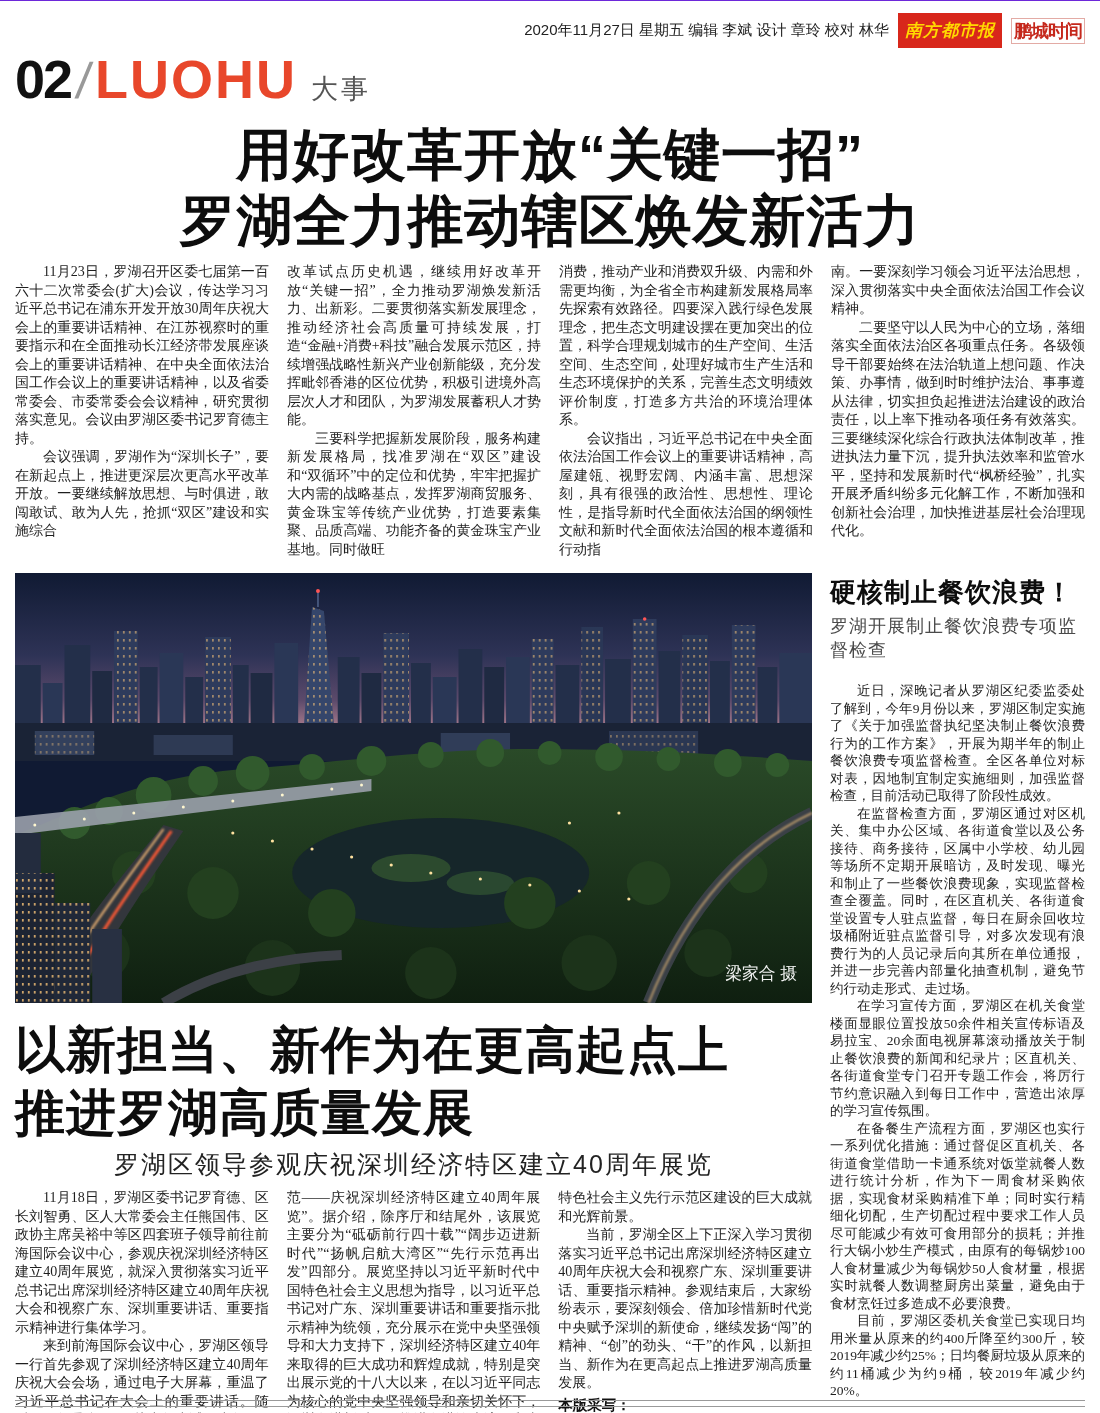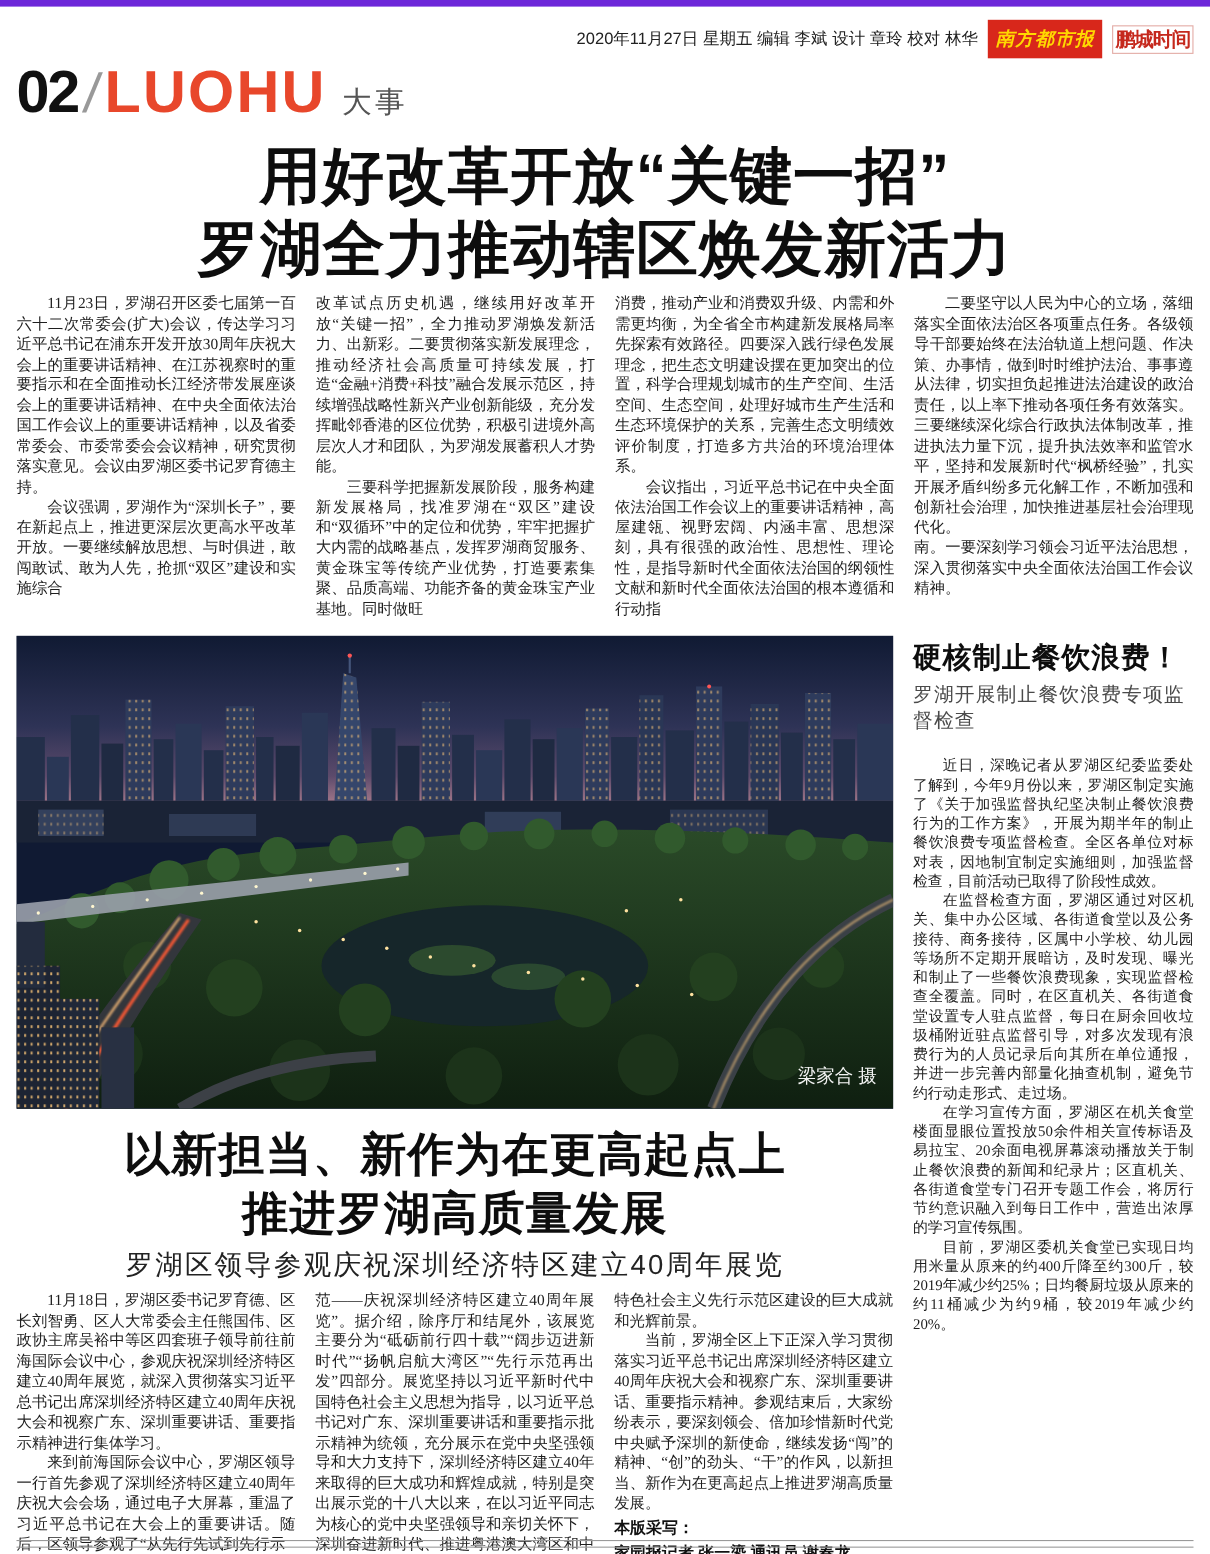--- a/index.html
+++ b/index.html
@@ -1,20 +1,20 @@
 <!DOCTYPE html>
 <html><head>
 <meta charset="utf-8">
 <style>
   html,body{margin:0;padding:0;background:#ffffff;}
   body{width:1100px;height:1413px;overflow:hidden;
        font-family:"Liberation Serif","DejaVu Serif",serif;color:#1c1c1c;}
   .page{position:relative;width:1100px;height:1413px;box-sizing:border-box;
         padding:6px 15px 0 15px;background:#fff;}
-  .hairline-top{border-top:6px solid #6d28d9;}
+  .hairline-top{border-top:1px solid #6d28d9;}
 
   
   .topbar{display:flex;justify-content:flex-end;align-items:center;gap:9px;
           padding:6px 0 0 0;font-family:"Liberation Sans","DejaVu Sans",sans-serif;
           font-size:15px;color:#222;}
   .brand{background:#d8271b;color:#ffd900;font-weight:900;font-style:italic;
          font-size:17px;padding:6px 7px;letter-spacing:1px;}
   .stamp{color:#c5281c;font-weight:900;font-size:18px;letter-spacing:-1px;
          border:1px solid #e3aba5;padding:0 2px;}
 
@@ -40,23 +40,23 @@
   .para{margin:0;font-size:14px;line-height:18.5px;text-align:justify;
         text-indent:2em;color:#1e1e1e;}
   .para.cont{text-indent:0;}
 
   
   .mid{display:grid;grid-template-columns:1fr 255px;gap:18px;margin-top:14px;}
 
   .photo{margin:0;position:relative;width:100%;height:430px;overflow:hidden;background:#101a33;text-align:right;}
   .photo svg{display:block;width:100%;height:100%;}
 
-  .headline2{margin:16px 0 4px 0;text-align:center;
+  .headline2{margin:16px 0 4px 0;text-align:left;
              font-family:"Liberation Sans","DejaVu Sans",sans-serif;
-             font-weight:900;font-size:42px;line-height:1.25;color:#0d0d0d;letter-spacing:1px;}
+             font-weight:900;font-size:50px;line-height:1.25;color:#0d0d0d;letter-spacing:1px;}
   .headline2 span{display:block;}
   .subhead2{text-align:center;font-size:25px;color:#222;letter-spacing:2px;
             font-family:"Liberation Sans","DejaVu Sans",sans-serif;font-weight:400;
             margin-bottom:6px;}
 
   .byline-label,.byline{font-family:"Liberation Sans","DejaVu Sans",sans-serif;
             font-weight:700;font-size:14.5px;line-height:20px;color:#111;margin:2px 0 0 0;}
 
   
   .side{padding-top:2px;}
@@ -100,22 +100,22 @@
     </div>
     <div class="col">
       <p class="para cont">改革试点历史机遇，继续用好改革开放“关键一招”，全力推动罗湖焕发新活力、出新彩。二要贯彻落实新发展理念，推动经济社会高质量可持续发展，打造“金融+消费+科技”融合发展示范区，持续增强战略性新兴产业创新能级，充分发挥毗邻香港的区位优势，积极引进境外高层次人才和团队，为罗湖发展蓄积人才势能。</p>
       <p class="para">三要科学把握新发展阶段，服务构建新发展格局，找准罗湖在“双区”建设和“双循环”中的定位和优势，牢牢把握扩大内需的战略基点，发挥罗湖商贸服务、黄金珠宝等传统产业优势，打造要素集聚、品质高端、功能齐备的黄金珠宝产业基地。同时做旺</p>
     </div>
     <div class="col">
       <p class="para cont">消费，推动产业和消费双升级、内需和外需更均衡，为全省全市构建新发展格局率先探索有效路径。四要深入践行绿色发展理念，把生态文明建设摆在更加突出的位置，科学合理规划城市的生产空间、生活空间、生态空间，处理好城市生产生活和生态环境保护的关系，完善生态文明绩效评价制度，打造多方共治的环境治理体系。</p>
       <p class="para">会议指出，习近平总书记在中央全面依法治国工作会议上的重要讲话精神，高屋建瓴、视野宏阔、内涵丰富、思想深刻，具有很强的政治性、思想性、理论性，是指导新时代全面依法治国的纲领性文献和新时代全面依法治国的根本遵循和行动指</p>
     </div>
     <div class="col">
+      <p class="para cont">南。一要深刻学习领会习近平法治思想，深入贯彻落实中央全面依法治国工作会议精神。</p>
       <p class="para">二要坚守以人民为中心的立场，落细落实全面依法治区各项重点任务。各级领导干部要始终在法治轨道上想问题、作决策、办事情，做到时时维护法治、事事遵从法律，切实担负起推进法治建设的政治责任，以上率下推动各项任务有效落实。三要继续深化综合行政执法体制改革，推进执法力量下沉，提升执法效率和监管水平，坚持和发展新时代“枫桥经验”，扎实开展矛盾纠纷多元化解工作，不断加强和创新社会治理，加快推进基层社会治理现代化。</p>
-      <p class="para cont">南。一要深刻学习领会习近平法治思想，深入贯彻落实中央全面依法治国工作会议精神。</p>
     </div>
   </div>
 
   <div class="mid">
     <div class="mid-left">
 
       <figure class="photo">
         <svg viewBox="0 0 805 430" preserveAspectRatio="none">
           <defs>
             <linearGradient id="sky" x1="0" y1="0" x2="0" y2="1">
@@ -308,18 +308,19 @@
         </div>
       </div>
     </div>
 
     <aside class="side">
       <h3 class="side-title">硬核制止餐饮浪费！</h3>
       <div class="side-subhead">罗湖开展制止餐饮浪费专项监督检查</div>
       <p class="para">近日，深晚记者从罗湖区纪委监委处了解到，今年9月份以来，罗湖区制定实施了《关于加强监督执纪坚决制止餐饮浪费行为的工作方案》，开展为期半年的制止餐饮浪费专项监督检查。全区各单位对标对表，因地制宜制定实施细则，加强监督检查，目前活动已取得了阶段性成效。</p>
       <p class="para">在监督检查方面，罗湖区通过对区机关、集中办公区域、各街道食堂以及公务接待、商务接待，区属中小学校、幼儿园等场所不定期开展暗访，及时发现、曝光和制止了一些餐饮浪费现象，实现监督检查全覆盖。同时，在区直机关、各街道食堂设置专人驻点监督，每日在厨余回收垃圾桶附近驻点监督引导，对多次发现有浪费行为的人员记录后向其所在单位通报，并进一步完善内部量化抽查机制，避免节约行动走形式、走过场。</p>
       <p class="para">在学习宣传方面，罗湖区在机关食堂楼面显眼位置投放50余件相关宣传标语及易拉宝、20余面电视屏幕滚动播放关于制止餐饮浪费的新闻和纪录片；区直机关、各街道食堂专门召开专题工作会，将厉行节约意识融入到每日工作中，营造出浓厚的学习宣传氛围。</p>
+      <p class="para">在备餐生产流程方面，罗湖区也实行一系列优化措施：通过督促区直机关、各街道食堂借助一卡通系统对饭堂就餐人数进行统计分析，作为下一周食材采购依据，实现食材采购精准下单；同时实行精细化切配，生产切配过程中要求工作人员尽可能减少有效可食用部分的损耗；并推行大锅小炒生产模式，由原有的每锅炒100人食材量减少为每锅炒50人食材量，根据实时就餐人数调整厨房出菜量，避免由于食材烹饪过多造成不必要浪费。</p>
       <p class="para">目前，罗湖区委机关食堂已实现日均用米量从原来的约400斤降至约300斤，较2019年减少约25%；日均餐厨垃圾从原来的约11桶减少为约9桶，较2019年减少约20%。</p>
     </aside>
   </div>
 
   <div class="foot"></div>
 </div>
 
 </body></html>

